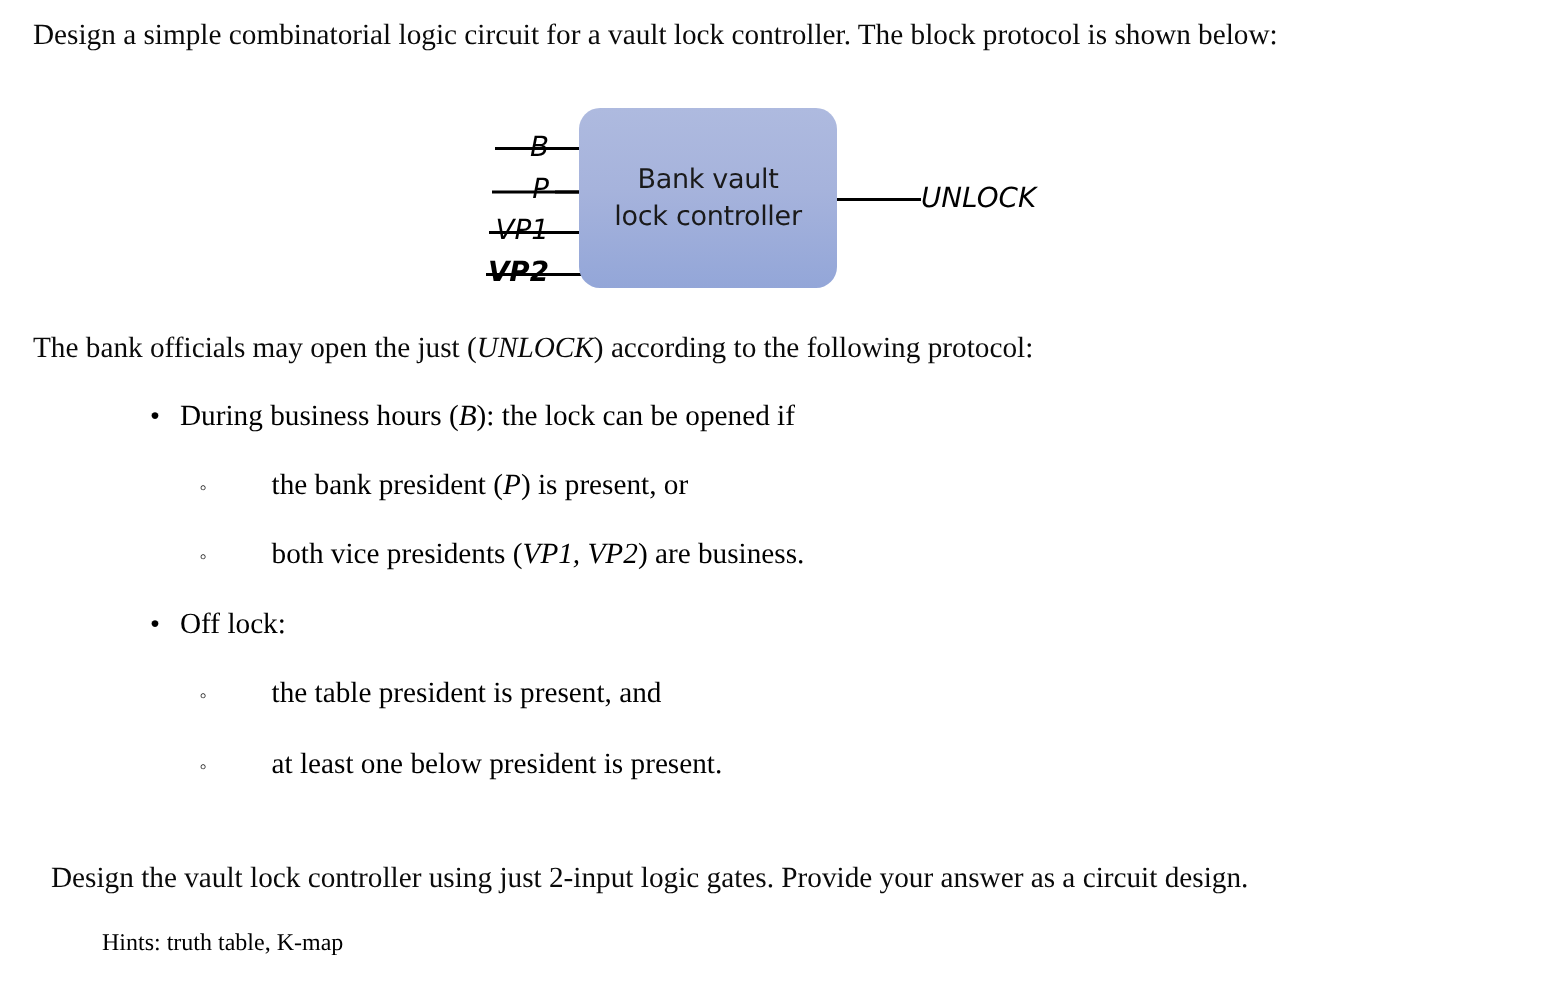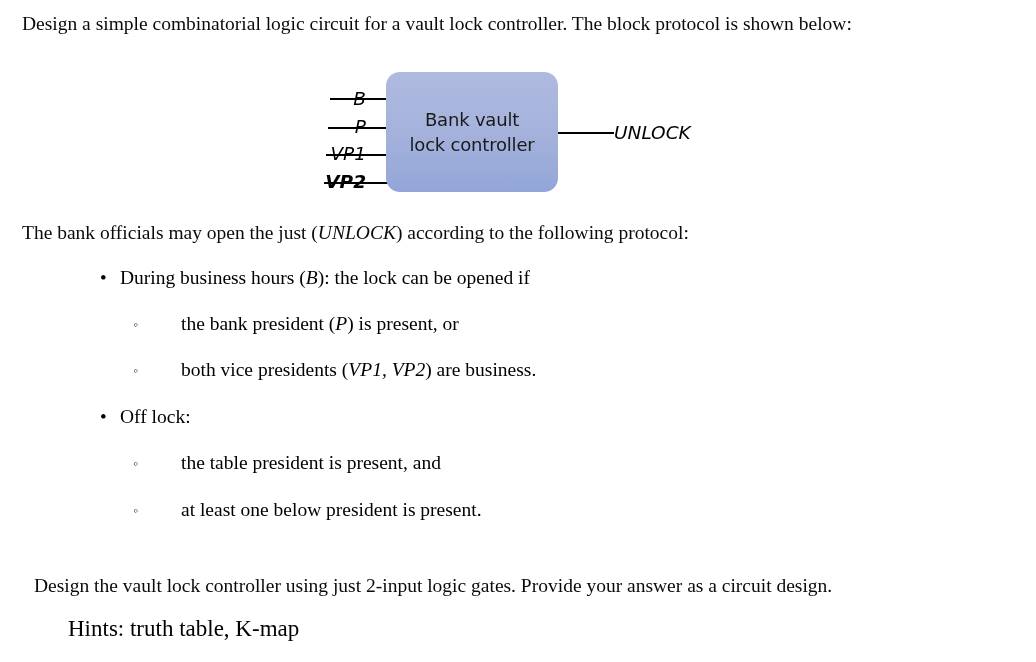--- a/index.html
+++ b/index.html
@@ -157,21 +157,21 @@
   #design-paragraph {
     left: 22px;
     top: 572px;
     width: 944px;
     margin-left: 12px;
   }
   #hints-line {
     position: absolute;
     left: 68px;
     top: 615px;
-    font-size: 23px;
+    font-size: 16px;
     line-height: 28px;
     white-space: nowrap;
   }
 </style>
 </head>
 <body>
 
 <div class="page">
 
   <div class="para" id="intro-paragraph">

